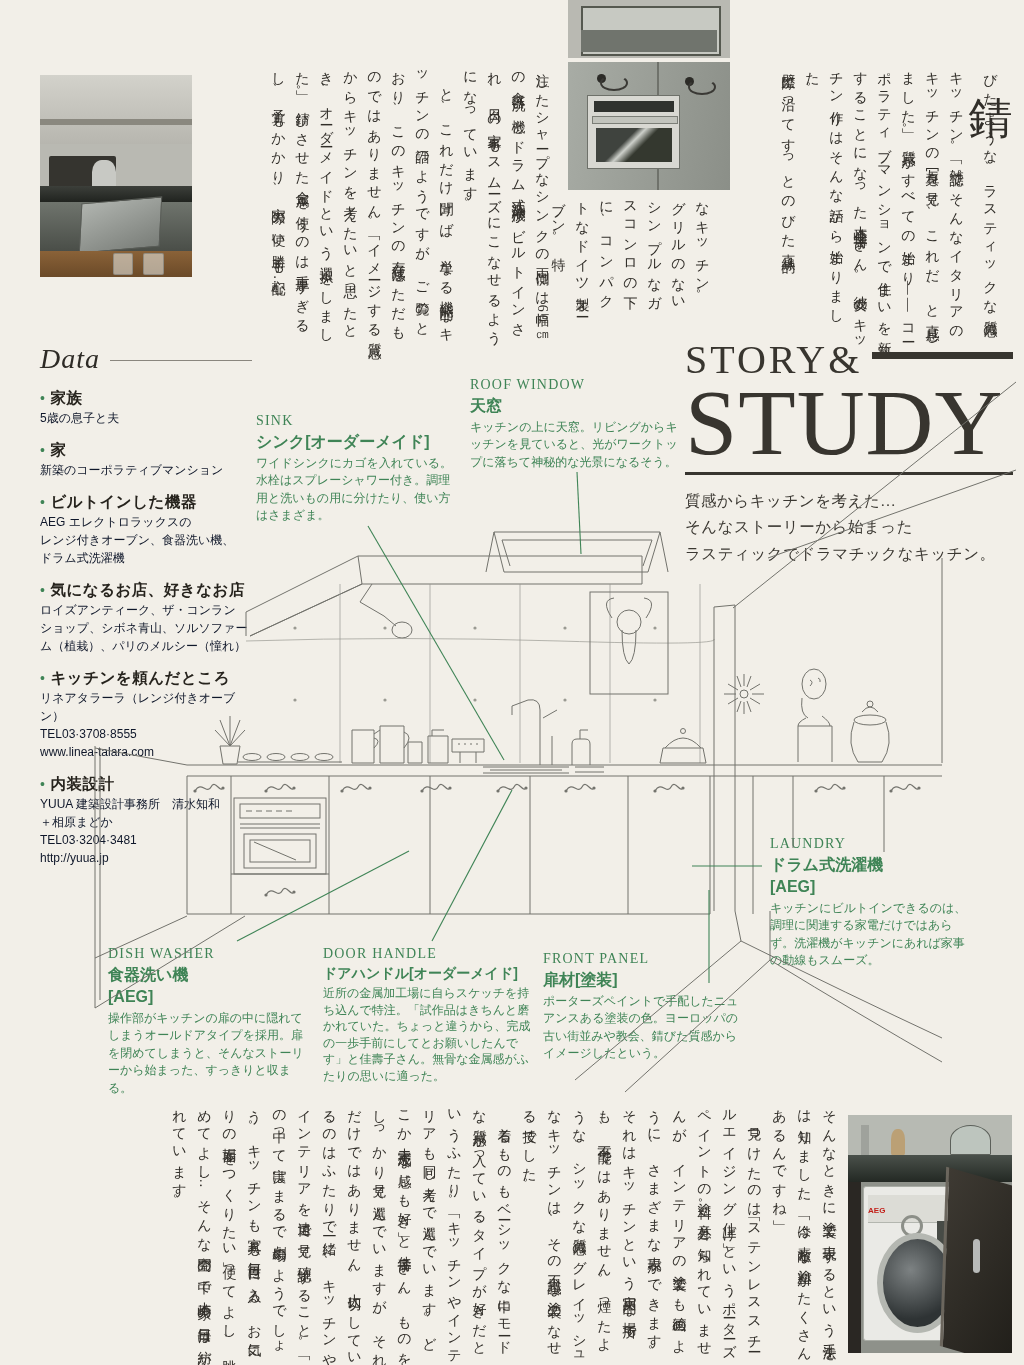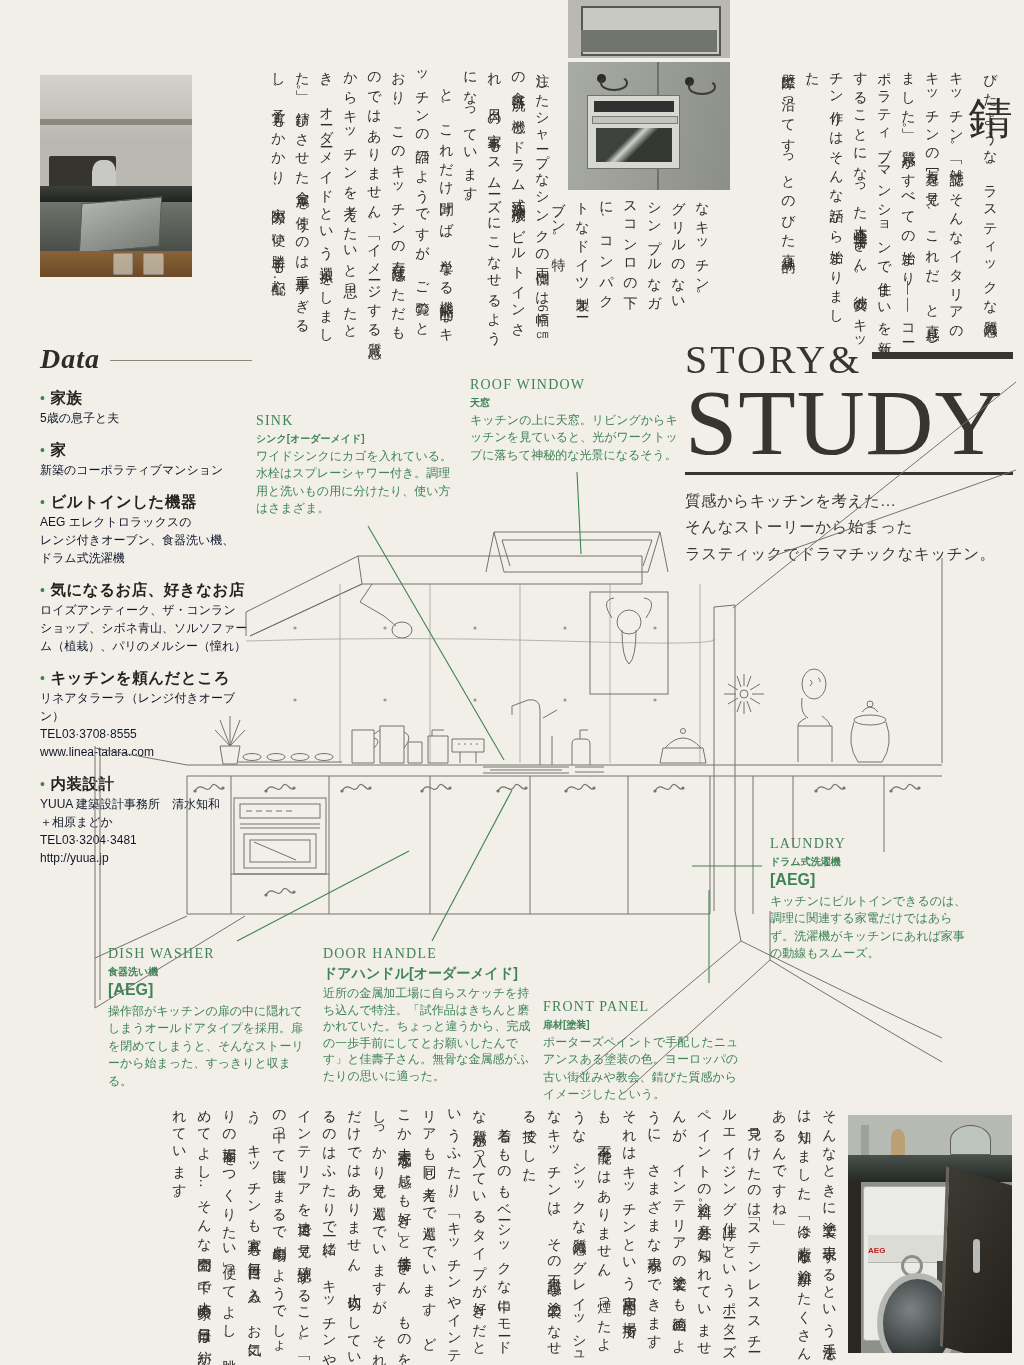--- a/index.html
+++ b/index.html
@@ -44,63 +44,63 @@
   .oven-bar{left:4%;top:28%;width:92%;height:8%;background:#c2c4bd;border:1px solid #7b7e77;}
   .oven-glass{left:8%;top:44%;width:84%;height:48%;background:linear-gradient(135deg,#3f433e 38%,#cdd0ca 46%,#34382f 58%);}
   #photo3{left:848px;top:1115px;width:164px;height:238px;background:#b7bab3;}
   .p3-counter{left:0;top:17%;width:100%;height:11%;background:linear-gradient(#4a514b,#232823);}
   .p3-lower{left:0;top:28%;width:100%;height:72%;background:#8e918a;}
   .p3-left{left:0;top:28%;width:8%;height:72%;background:#2a2723;}
   .p3-spray{left:8%;top:4%;width:5%;height:13%;background:#9fa29c;}
   .p3-bottle{left:26%;top:6%;width:9%;height:11%;background:#bba075;border-radius:40% 40% 8% 8%;}
   .p3-dome{left:62%;top:4%;width:24%;height:12%;background:rgba(190,200,193,.8);border:1px solid #5c605a;border-radius:50% 50% 4% 4%;}
   .washer{left:9%;top:30%;width:66%;height:64%;background:#eaeae6;border-radius:3px;border:1px solid #a9aca5;}
-  .washer > div{position:absolute;margin-top:40px;}
+  .washer > div{position:absolute;}
   .w-panel{left:4%;top:5%;width:92%;height:18%;background:#dcdcd6;border-bottom:1px solid #b3b6af;}
   .w-aeg{left:4%;top:12%;font-family:"Liberation Sans",sans-serif;font-weight:bold;font-size:8px;color:#c2201a;}
   .w-disp{right:6%;top:22%;width:26%;height:34%;background:#474b46;}
   .w-dial{left:34%;top:18%;width:16px;height:16px;border:3px solid #8c8f88;border-radius:50%;}
   .w-door{left:12%;top:30%;width:64%;height:58%;border:6px solid #b4b7b1;border-radius:50%;
           background:radial-gradient(circle at 40% 35%,#7d8283,#2e3334 70%);}
   .opendoor{left:58%;top:26%;width:46%;height:76%;background:linear-gradient(115deg,#3e3a33,#1f1d18);
             transform:skewY(14deg) rotate(2deg);border-left:3px solid #6b665d;}
   .odhandle{left:76%;top:52%;width:7px;height:34px;background:#b8bab9;border-radius:4px;}
 
   
   #dataPanel{position:absolute;left:40px;top:343px;width:212px;z-index:3;}
   .data-head{display:flex;align-items:baseline;}
-  .data-title{font-style:italic;font-size:28px;color:#2e2b26;letter-spacing:1px;font-weight:bold;}
+  .data-title{font-style:italic;font-size:28px;color:#2e2b26;letter-spacing:1px;}
   .data-rule{flex:1;height:1px;background:#8a867e;margin-left:10px;transform:translateY(-7px);}
   .d-item{margin-top:13px;}
   .d-labelrow{font-weight:bold;font-size:15.5px;color:#26231d;letter-spacing:.5px;}
   .d-bullet{color:#3f8456;margin-right:5px;font-size:14px;}
   .d-line{font-family:"Liberation Sans","DejaVu Sans",sans-serif;font-size:12px;line-height:1.5;color:#0f172a;}
 
   
   #storyStudy{position:absolute;left:685px;top:340px;width:328px;color:#38352f;z-index:3;}
   .ss-row{display:flex;align-items:center;}
   .ss-w1{font-size:40px;letter-spacing:3px;line-height:1;}
   .ss-bar{flex:1;height:7px;background:#38352f;margin-left:10px;margin-top:-10px;}
   .ss-w2{font-size:94px;line-height:.9;letter-spacing:1px;display:block;border-bottom:3px solid #38352f;padding-bottom:7px;}
   .ss-sub{margin-top:13px;font-size:15.5px;line-height:1.72;letter-spacing:.5px;color:#3b3832;}
 
   
   .glabel{position:absolute;color:#3f8456;z-index:3;}
   .glabel .en{font-size:14px;letter-spacing:1.2px;}
-  .glabel .ja{font-family:"Liberation Sans","DejaVu Sans",sans-serif;font-weight:bold;font-size:10px;margin:3px 0 2px;white-space:nowrap;}
+  .glabel .ja{font-family:"Liberation Sans","DejaVu Sans",sans-serif;font-weight:bold;font-size:16px;margin:3px 0 2px;white-space:nowrap;}
   .glabel .ja2{font-family:"Liberation Sans","DejaVu Sans",sans-serif;font-weight:bold;font-size:16px;margin:0 0 4px;}
   .glabel .desc{font-family:"Liberation Sans","DejaVu Sans",sans-serif;font-size:12px;line-height:1.45;}
   #lblSink{left:256px;top:413px;width:205px;}
   #lblRoof{left:470px;top:377px;width:210px;}
   #lblLaundry{left:770px;top:836px;width:202px;}
   #lblDish{left:108px;top:946px;width:205px;}
   #lblDoorHandle{left:323px;top:946px;width:208px;}
   #lblDoorHandle .ja{font-size:14px;}
   #lblDoorHandle .desc{line-height:1.38;}
-  #lblFront{left:543px;top:999px;width:205px;}
+  #lblFront{left:543px;top:951px;width:205px;}
 
   svg.art{position:absolute;left:0;top:0;z-index:5;pointer-events:none;}
 </style>
 </head>
 <body>
 
 <div class="photo" id="photo1">
   <div class="p1-wall"></div>
   <div class="p1-shelf"></div>
   <div class="p1-appl"></div>

